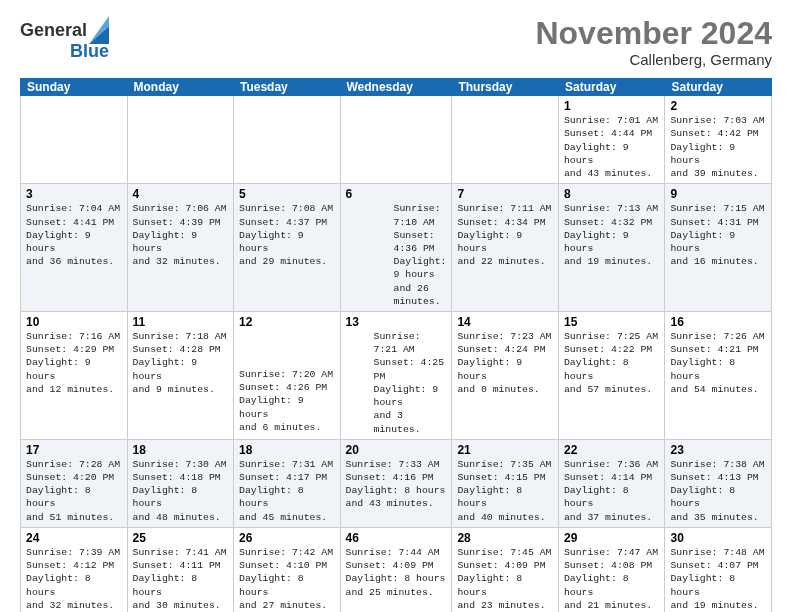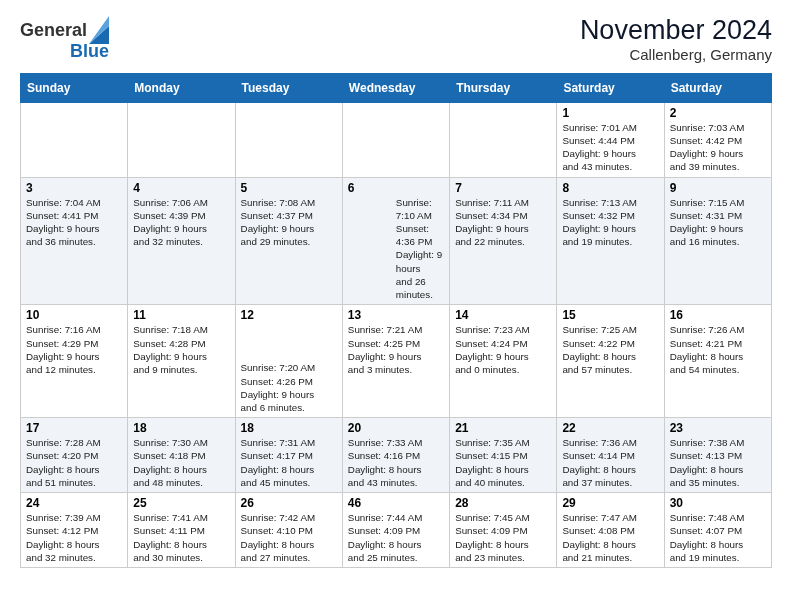--- a/index.html
+++ b/index.html
@@ -36,39 +36,39 @@
     .logo-icon {
       width: 20px;
       height: 28px;
       margin-left: 2px;
       margin-bottom: 2px;
     }
     .title-area {
       text-align: right;
     }
     .month-title {
-      font-size: 27px;
-      font-weight: normal;
-      color: #0f172a;
+      font-size: 32px;
+      font-weight: bold;
+      color: #737373;
       line-height: 1.1;
     }
     .location {
       font-size: 15px;
       color: #333;
     }
     .calendar {
       width: 100%;
       border-collapse: collapse;
       font-size: 10.5px;
     }
     .calendar th {
       background: #1a6ab1;
       color: #fff;
       text-align: left;
-      padding: 7px 6px;
+      padding: 1px 6px;
       font-size: 12px;
       font-weight: bold;
       border: 1px solid #1a6ab1;
     }
     .calendar td {
       vertical-align: top;
       border: 1px solid #ccc;
       padding: 3px 5px;
       width: calc(100% / 7);
       height: 74px;
@@ -85,20 +85,21 @@
     .day-num {
       font-weight: bold;
       font-size: 12px;
       display: block;
       margin-bottom: 1px;
     }
     .day-info {
       font-size: 9.8px;
       color: #222;
       line-height: 1.35;
+      font-family: Liberation Mono, monospace;
     }
   </style>
 </head>
 <body>
 
 <div class="page">
   <div class="header">
     <div class="logo">
       <div>
         <div style="display:flex;align-items:center;">
@@ -221,21 +222,21 @@
           </td>
           <td>
             <span class="day-num">12</span>
             <div class="day-info" style="white-space: pre-line; margin-top: 39px;">Sunrise: 7:20 AM
 Sunset: 4:26 PM
 Daylight: 9 hours
 and 6 minutes.</div>
           </td>
           <td>
             <span class="day-num">13</span>
-            <div class="day-info" style="white-space: pre-line;">Sunrise: 7:21 AM
+            <div class="day-info" style="white-space: pre-line; margin-left: 28px;">Sunrise: 7:21 AM
 Sunset: 4:25 PM
 Daylight: 9 hours
 and 3 minutes.</div>
           </td>
           <td>
             <span class="day-num">14</span>
             <div class="day-info" style="white-space: pre-line;">Sunrise: 7:23 AM
 Sunset: 4:24 PM
 Daylight: 9 hours
 and 0 minutes.</div>

